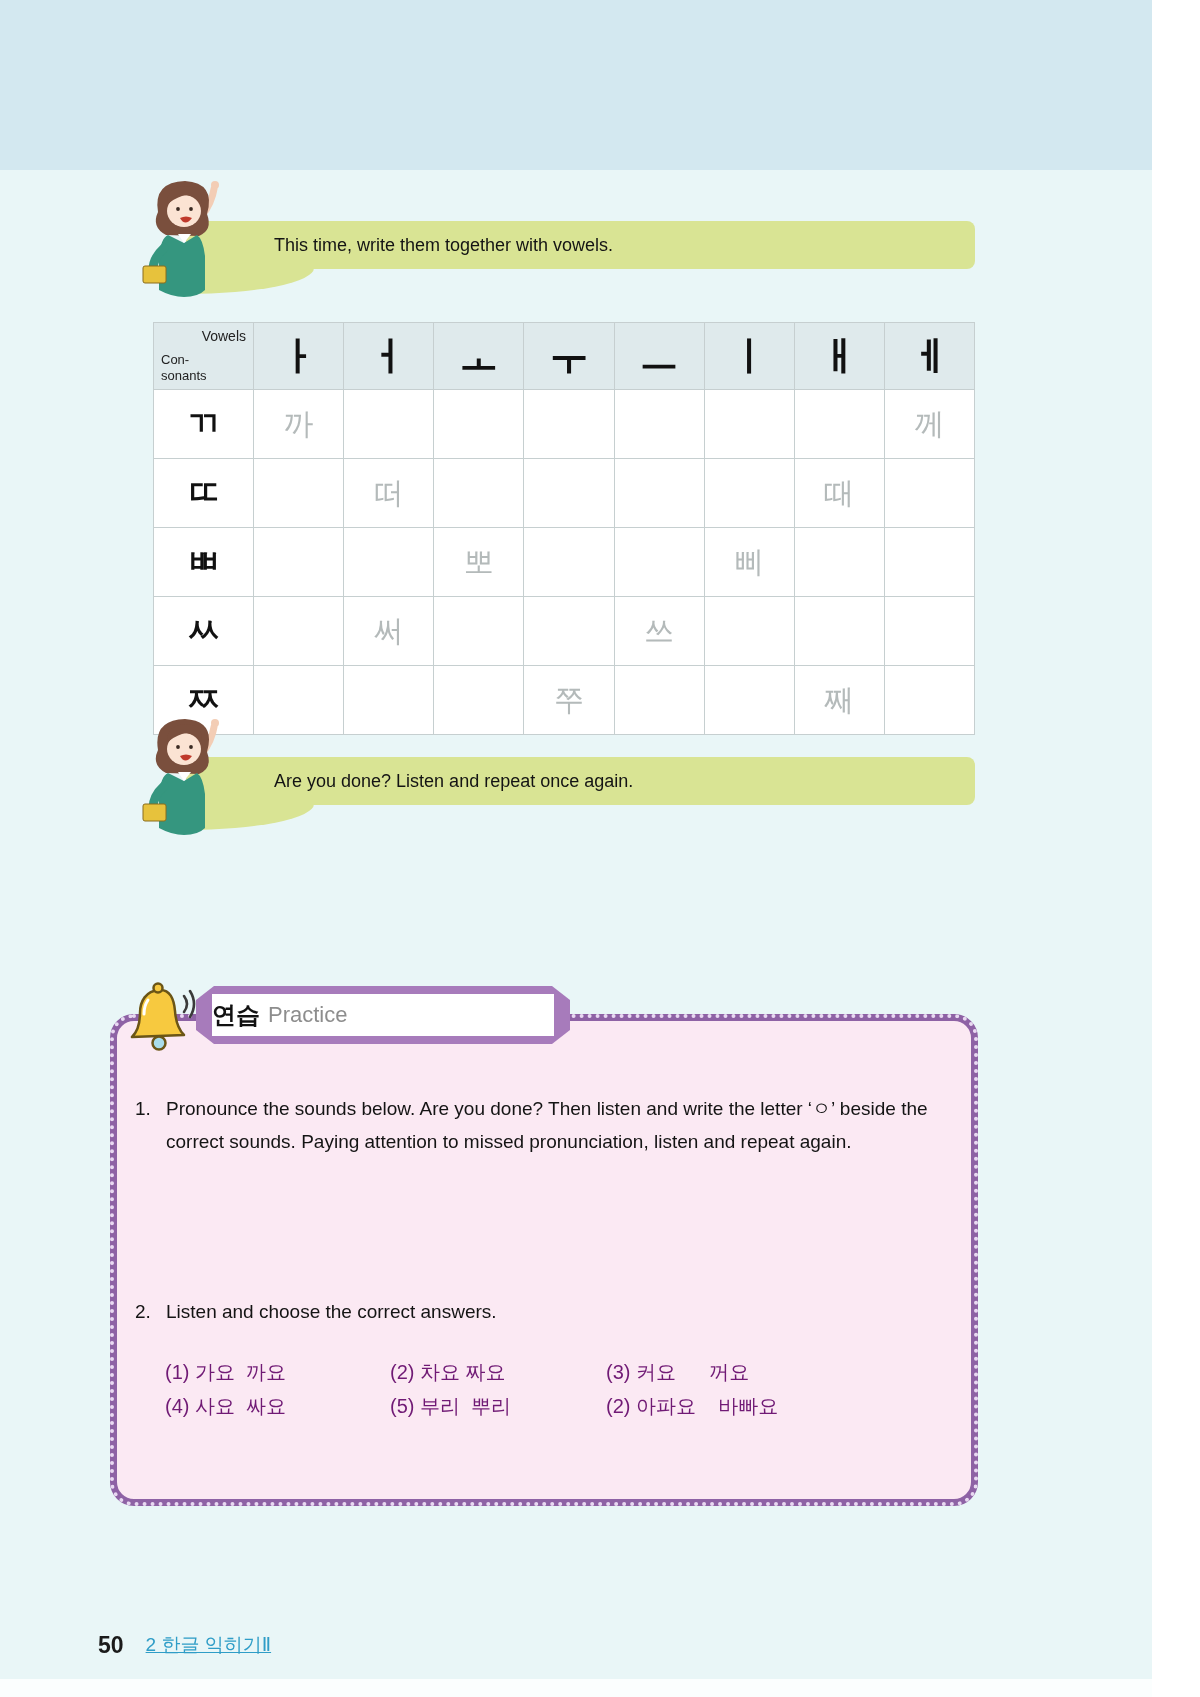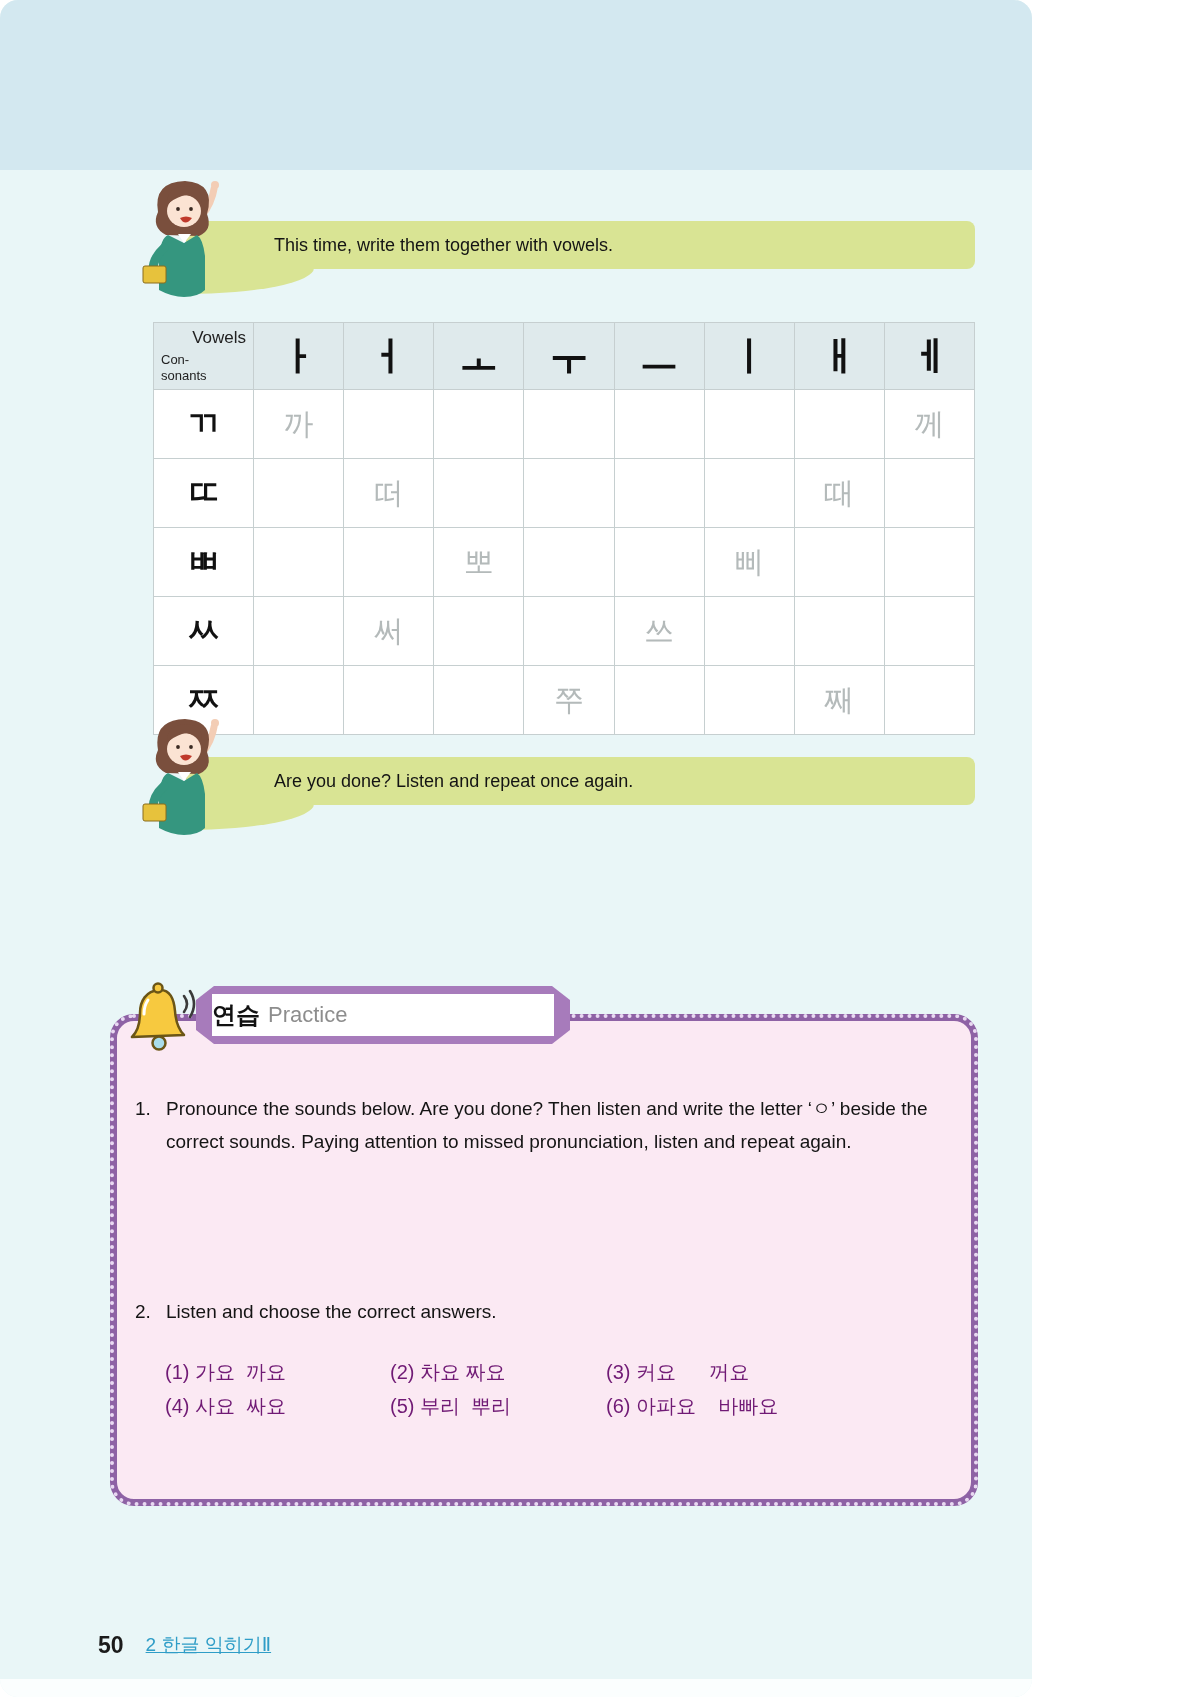--- a/index.html
+++ b/index.html
@@ -1,22 +1,21 @@
 <!DOCTYPE html>
 <html><head>
 <meta charset="utf-8">
 <style>
   * { margin:0; padding:0; box-sizing:border-box; }
   body { background:#ffffff; }
   .page {
-    position:relative; width:1032px; height:1697px;
+    position:relative; width:1152px; height:1697px;
     background:#e9f6f7; overflow:hidden;
     font-family:"Liberation Sans","DejaVu Sans",sans-serif;
     color:#1c1c1c;
-    border-radius:18px;
   }
   .top-band { position:absolute; left:0; top:0; width:1200px; height:170px; background:#d3e8f0; }
   .bottom-strip { position:absolute; left:0; top:1679px; width:1200px; height:18px; background:#fbfefe; }
 
   
   .teacher { position:absolute; width:88px; height:124px; z-index:3; }
   .teacher-1 { left:140px; top:176px; }
   .teacher-2 { left:140px; top:714px; }
   .bubble { position:absolute; left:186px; width:789px; height:48px;
     background:#d9e494; border-radius:8px 8px 8px 0; display:flex; align-items:center; z-index:1; }
@@ -31,21 +30,21 @@
     border-collapse:collapse; table-layout:fixed; background:#ffffff;
     border:1px solid #9fadb0; }
   .vtable td { border:1px solid #c6cfd0; text-align:center; vertical-align:middle; }
   .vtable tr.head td { height:67px; background:#dfeaec; }
   .vtable tr.body td { height:69px; }
   .vh { font-size:40px; font-weight:700; color:#111; }
   .cons { font-size:34px; font-weight:700; color:#111; }
   .cell { font-size:30px; color:#b4baba; }
   .corner { position:relative;
     background-image:linear-gradient(to bottom right, rgba(0,0,0,0) calc(50% - 0.7px), #9fadb0 50%, rgba(0,0,0,0) calc(50% + 0.7px)); }
-  .corner .lab-top { position:absolute; top:5px; right:7px; font-size:17px; font-weight:400; color:#222; }
+  .corner .lab-top { position:absolute; top:5px; right:7px; font-size:14px; font-weight:400; color:#222; }
   .corner .lab-bot { position:absolute; bottom:5px; left:7px; font-size:13px; text-align:left; color:#222; line-height:16px; }
 
   
   .practice-box { position:absolute; left:110px; top:1014px; width:868px; height:492px;
     background:#fbe9f3; border:7px solid #8e62a5; border-radius:24px; z-index:1; }
   .practice-box::after { content:''; position:absolute; inset:-7px;
     border:4px dotted #e9d9f2; border-radius:24px; pointer-events:none; }
   .bell { position:absolute; left:126px; top:980px; width:72px; height:80px; z-index:4; }
   .ribbon { position:absolute; left:196px; top:986px; width:374px; height:58px; z-index:3;
     background:#a77bbb;
@@ -224,21 +223,21 @@
     <span class="q-num">2.</span>
     <span class="q-text">Listen and choose the correct answers.</span>
   </div>
 
   <div class="options">
     <span>(1) 가요  까요</span>
     <span>(2) 차요 짜요</span>
     <span>(3) 커요      꺼요</span>
     <span>(4) 사요  싸요</span>
     <span>(5) 부리  뿌리</span>
-    <span>(6) 아파요    바빠요</span>
+    <span>(2) 아파요    바빠요</span>
   </div>
 
   <div class="footer">
     <span class="pg">50</span>
     <span class="ch">2 한글 익히기Ⅱ</span>
   </div>
 
   <div class="bottom-strip"></div>
 </div>
 

